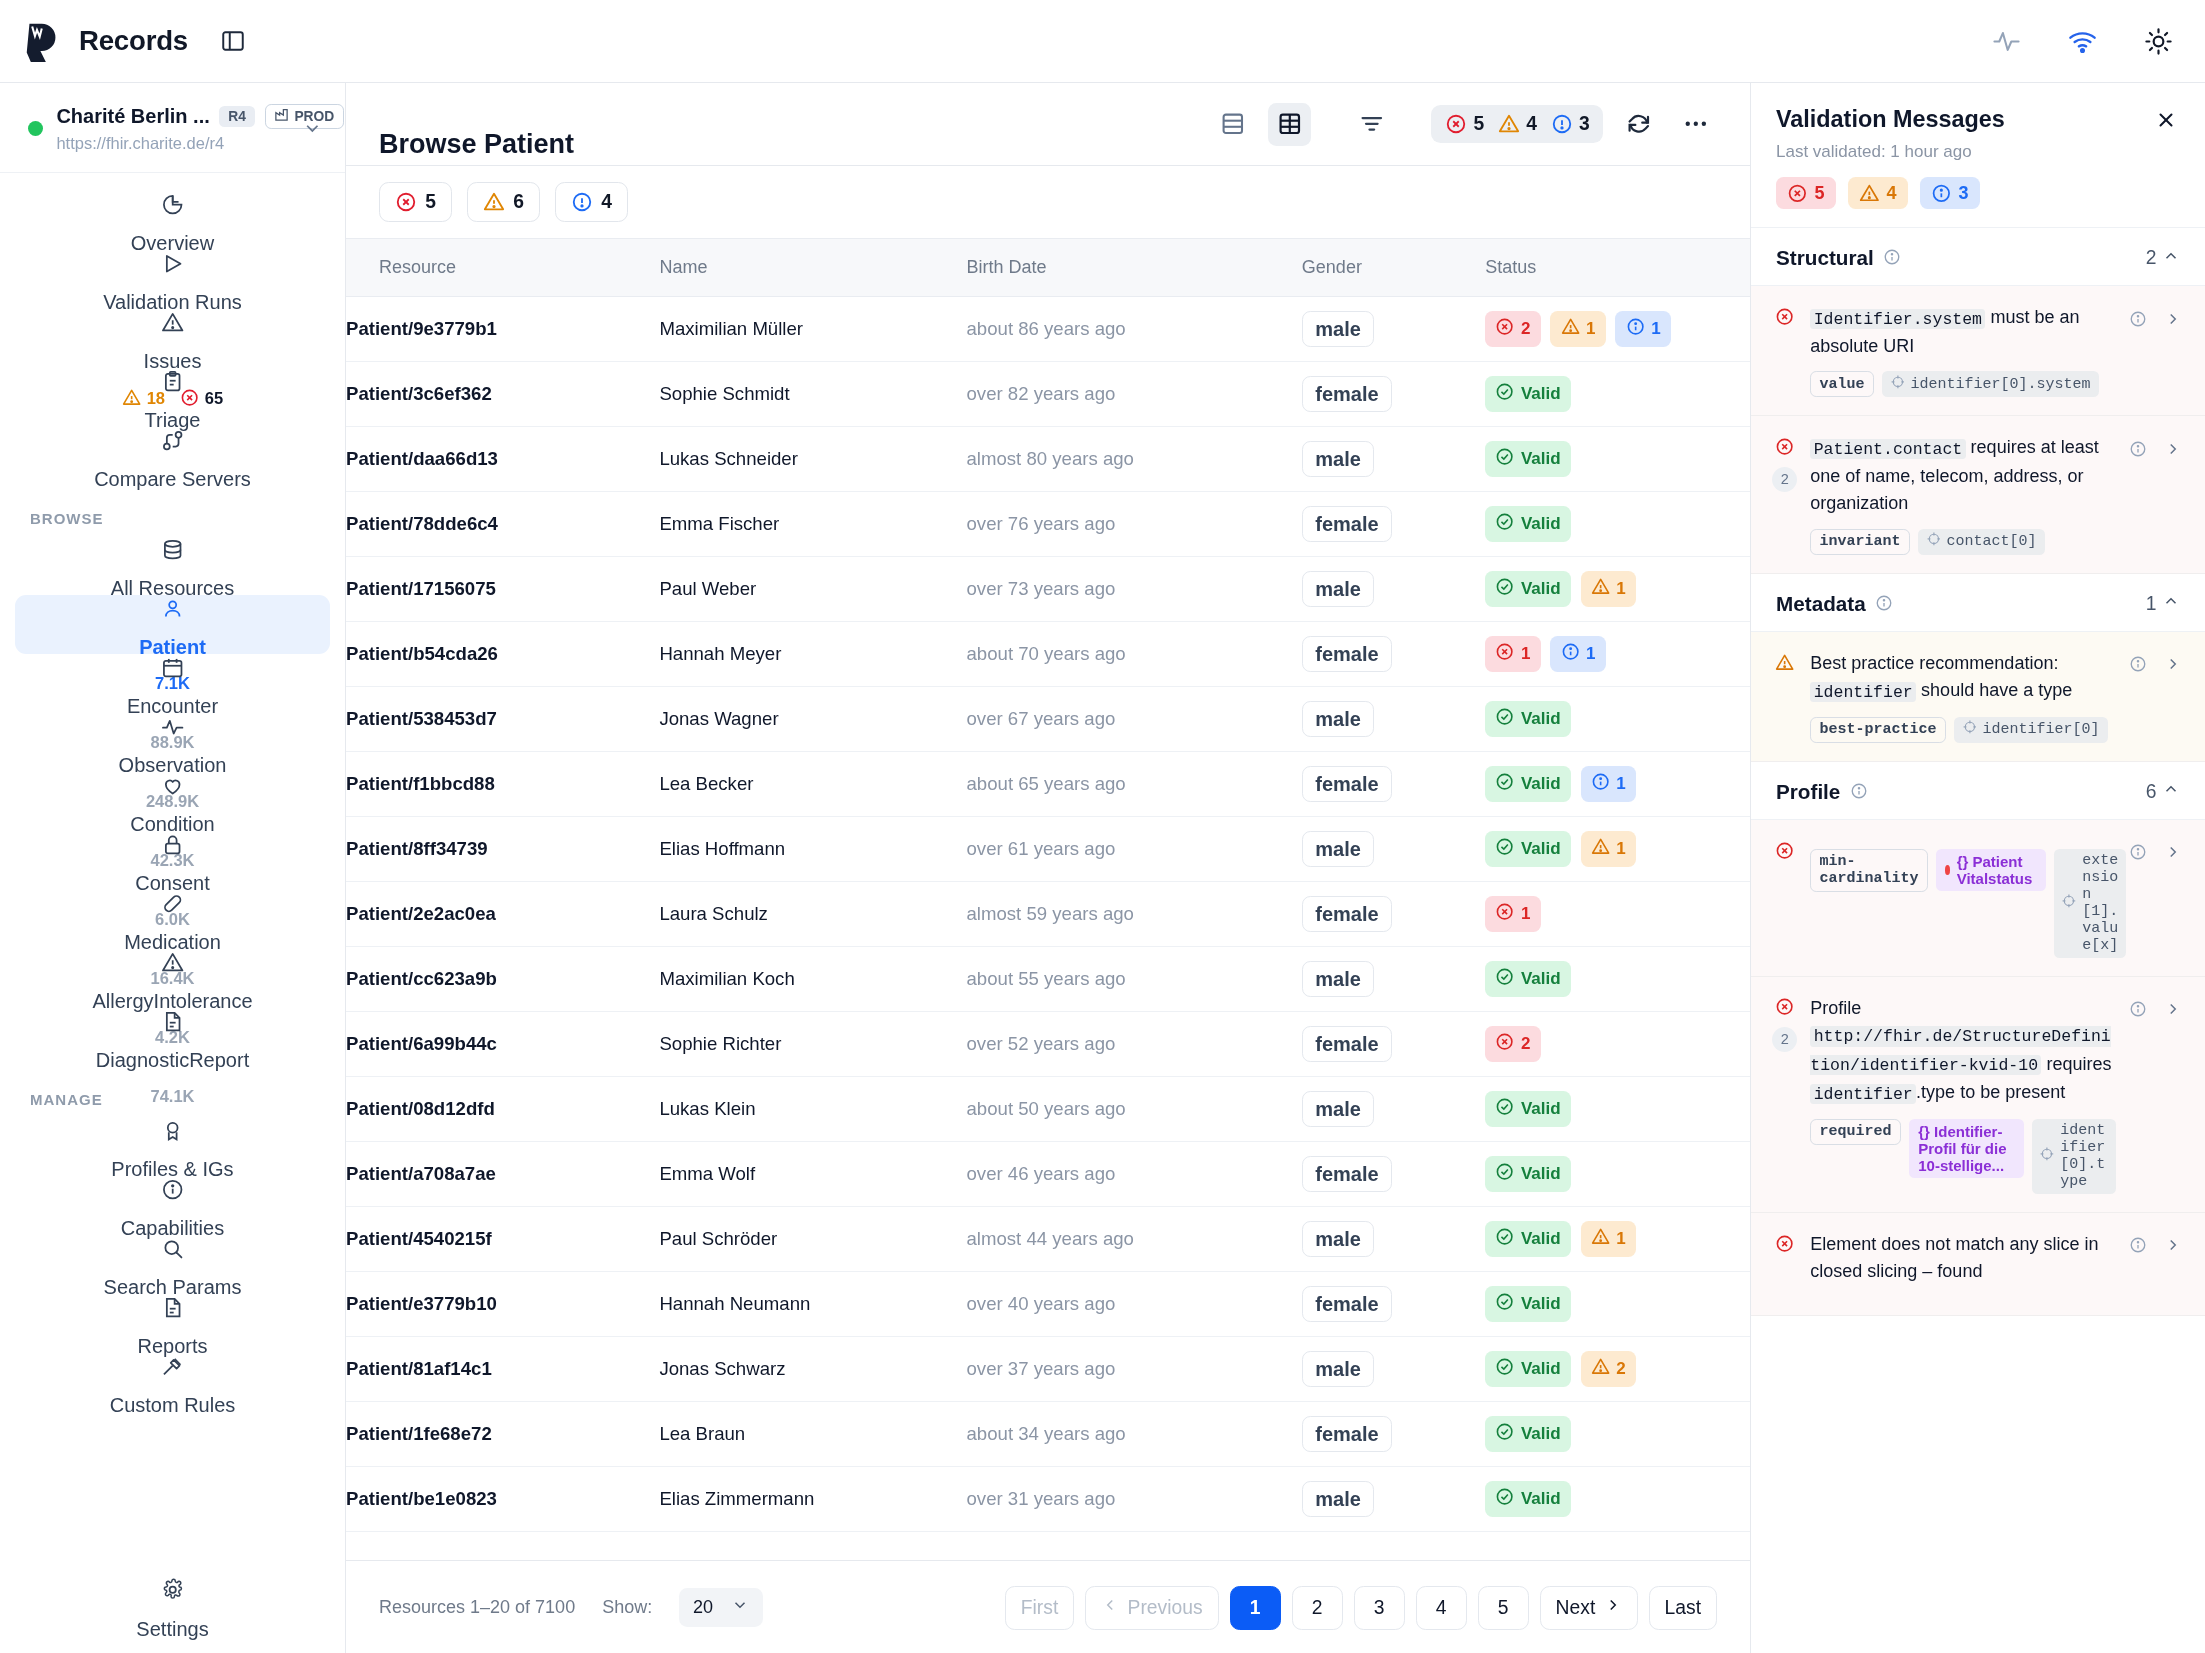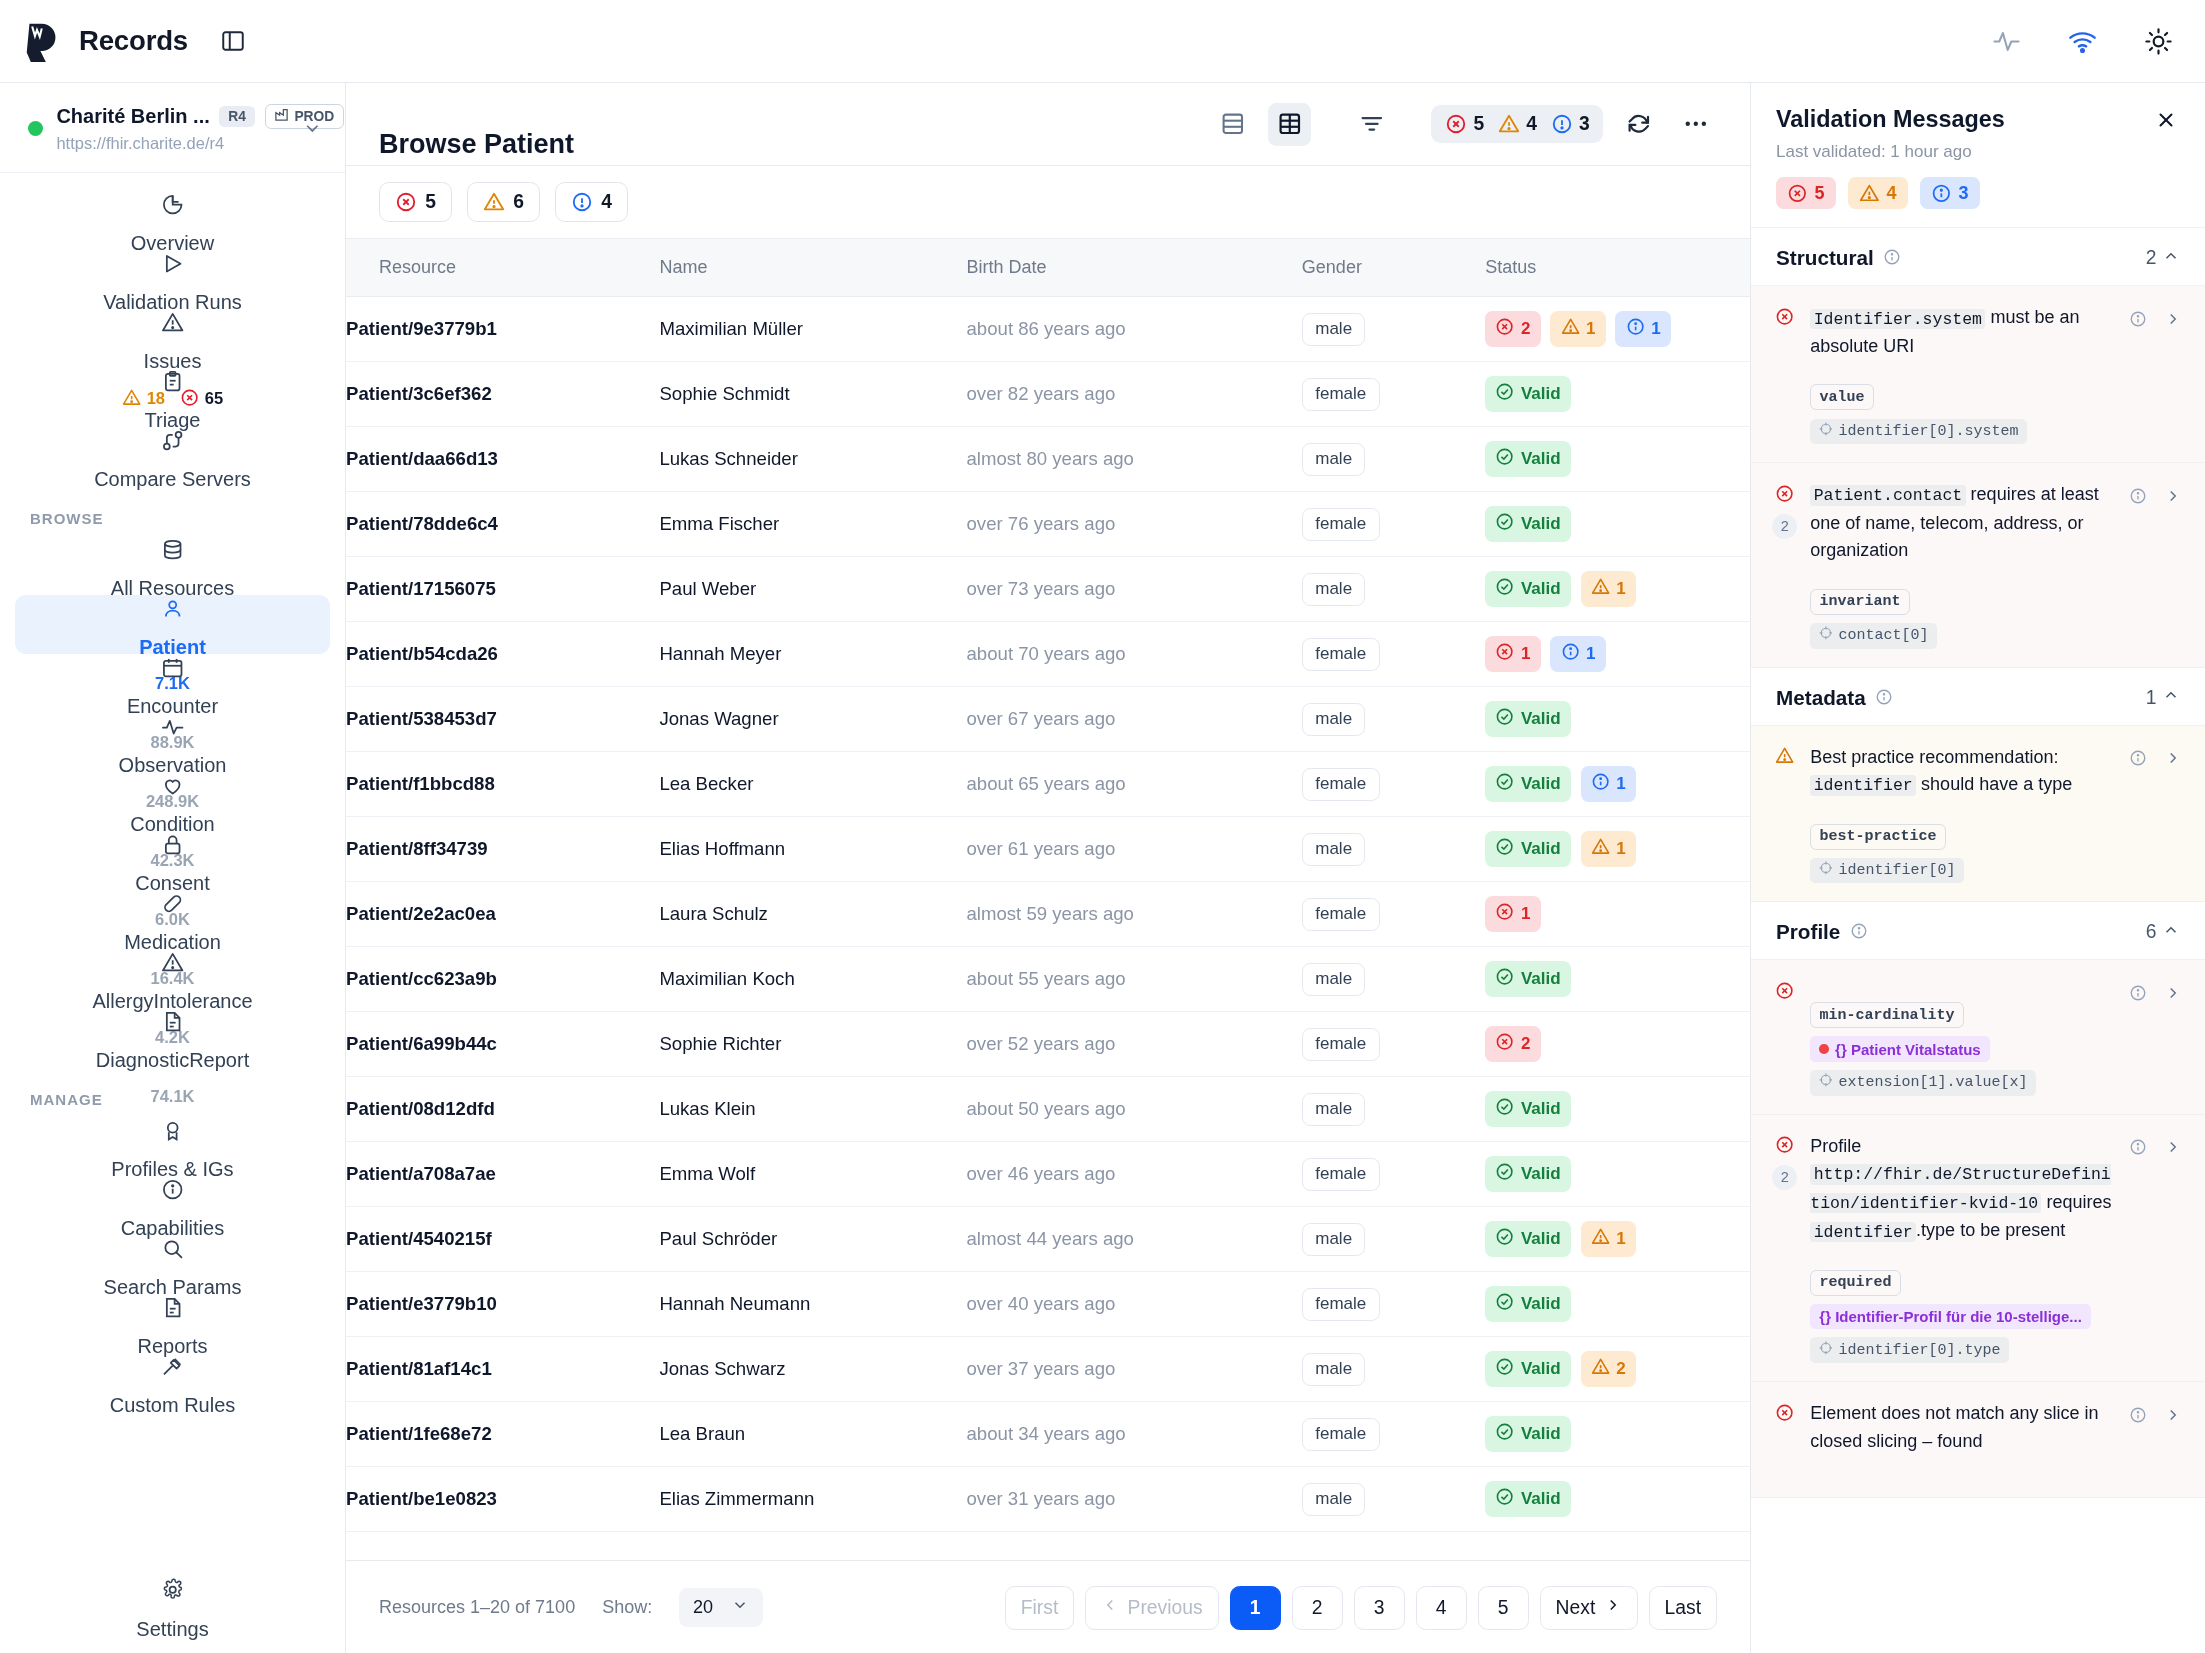--- a/index.html
+++ b/index.html
@@ -123,21 +123,21 @@
     padding: 0; height: 65px;
     border-bottom: 1.4px solid #eef1f5;
     font-size: 18.6px; vertical-align: middle;
   }
   td.c-res { padding-left: 33px; font-weight: 700; color: #0f172a; }
   td.c-name { color: #0f172a; }
   td.c-bd { color: #8b95a5; }
   .gender-pill {
     display: inline-flex; align-items: center; justify-content: center;
     border: 1.4px solid #e4e8ee; border-radius: 8.3px;
-    padding: 5.5px 12.4px; font-size: 17px; color: #334155; min-width: 55px;
+    padding: 5.5px 12.4px; font-size: 20px; color: #334155; min-width: 55px; font-weight: bold;
   }
   .status-cell { display: flex; align-items: center; gap: 9.6px; }
   .st {
     display: inline-flex; align-items: center; gap: 6.2px;
     border-radius: 7.6px; padding: 5.5px 10.3px;
     font-size: 17px; font-weight: 600;
   }
   .st.valid { background: #d8f6e2; color: #15803d; }
   .st.err   { background: #fcdbdf; color: #dc2626; }
   .st.warn  { background: #fdead0; color: #d97706; }
@@ -196,21 +196,21 @@
   .vmsg.sev-err { background: #fdf8f8; }
   .vmsg.sev-warn { background: #fdfaf3; }
   .vmsg-icon-col { width: 29px; flex: 0 0 29px; display: flex; flex-direction: column; align-items: center; gap: 8.3px; padding-top: 2.8px; }
   .vmsg-dupe { background: #eceff3; color: #64748b; font-size: 14.5px; border-radius: 50%; width: 25px; height: 25px; display: flex; align-items: center; justify-content: center; }
   .vmsg-body { flex: 1 1 auto; min-width: 0; }
   .vmsg-text { font-size: 18px; line-height: 27.6px; color: #0f172a; word-break: break-word; }
   .code {
     font-family: "Liberation Mono", monospace; background: #ebedef;
     border-radius: 3.4px; padding: 0.7px 3.4px; font-size: 16.5px;
   }
-  .vmsg-tags { display: flex; flex-direction: column; align-items: flex-start; gap: 8.3px; margin-top: 24px; }
+  .vmsg-tags { display: flex; flex-direction: row; align-items: flex-start; gap: 8.3px; margin-top: 11px; }
   .tag-outline {
     border: 1.4px solid #d9dee5; border-radius: 6.2px; padding: 3.4px 8.3px;
     font-family: "Liberation Mono", monospace; font-size: 15px; color: #334155; font-weight: 700;
   }
   .tag-path {
     background: #ebedef; border-radius: 5.5px; padding: 3.4px 8.3px;
     font-family: "Liberation Mono", monospace; font-size: 15px; color: #475569;
     display: inline-flex; align-items: center; gap: 6.2px; max-width: 100%; word-break: break-all;
   }
   .tag-profile {

